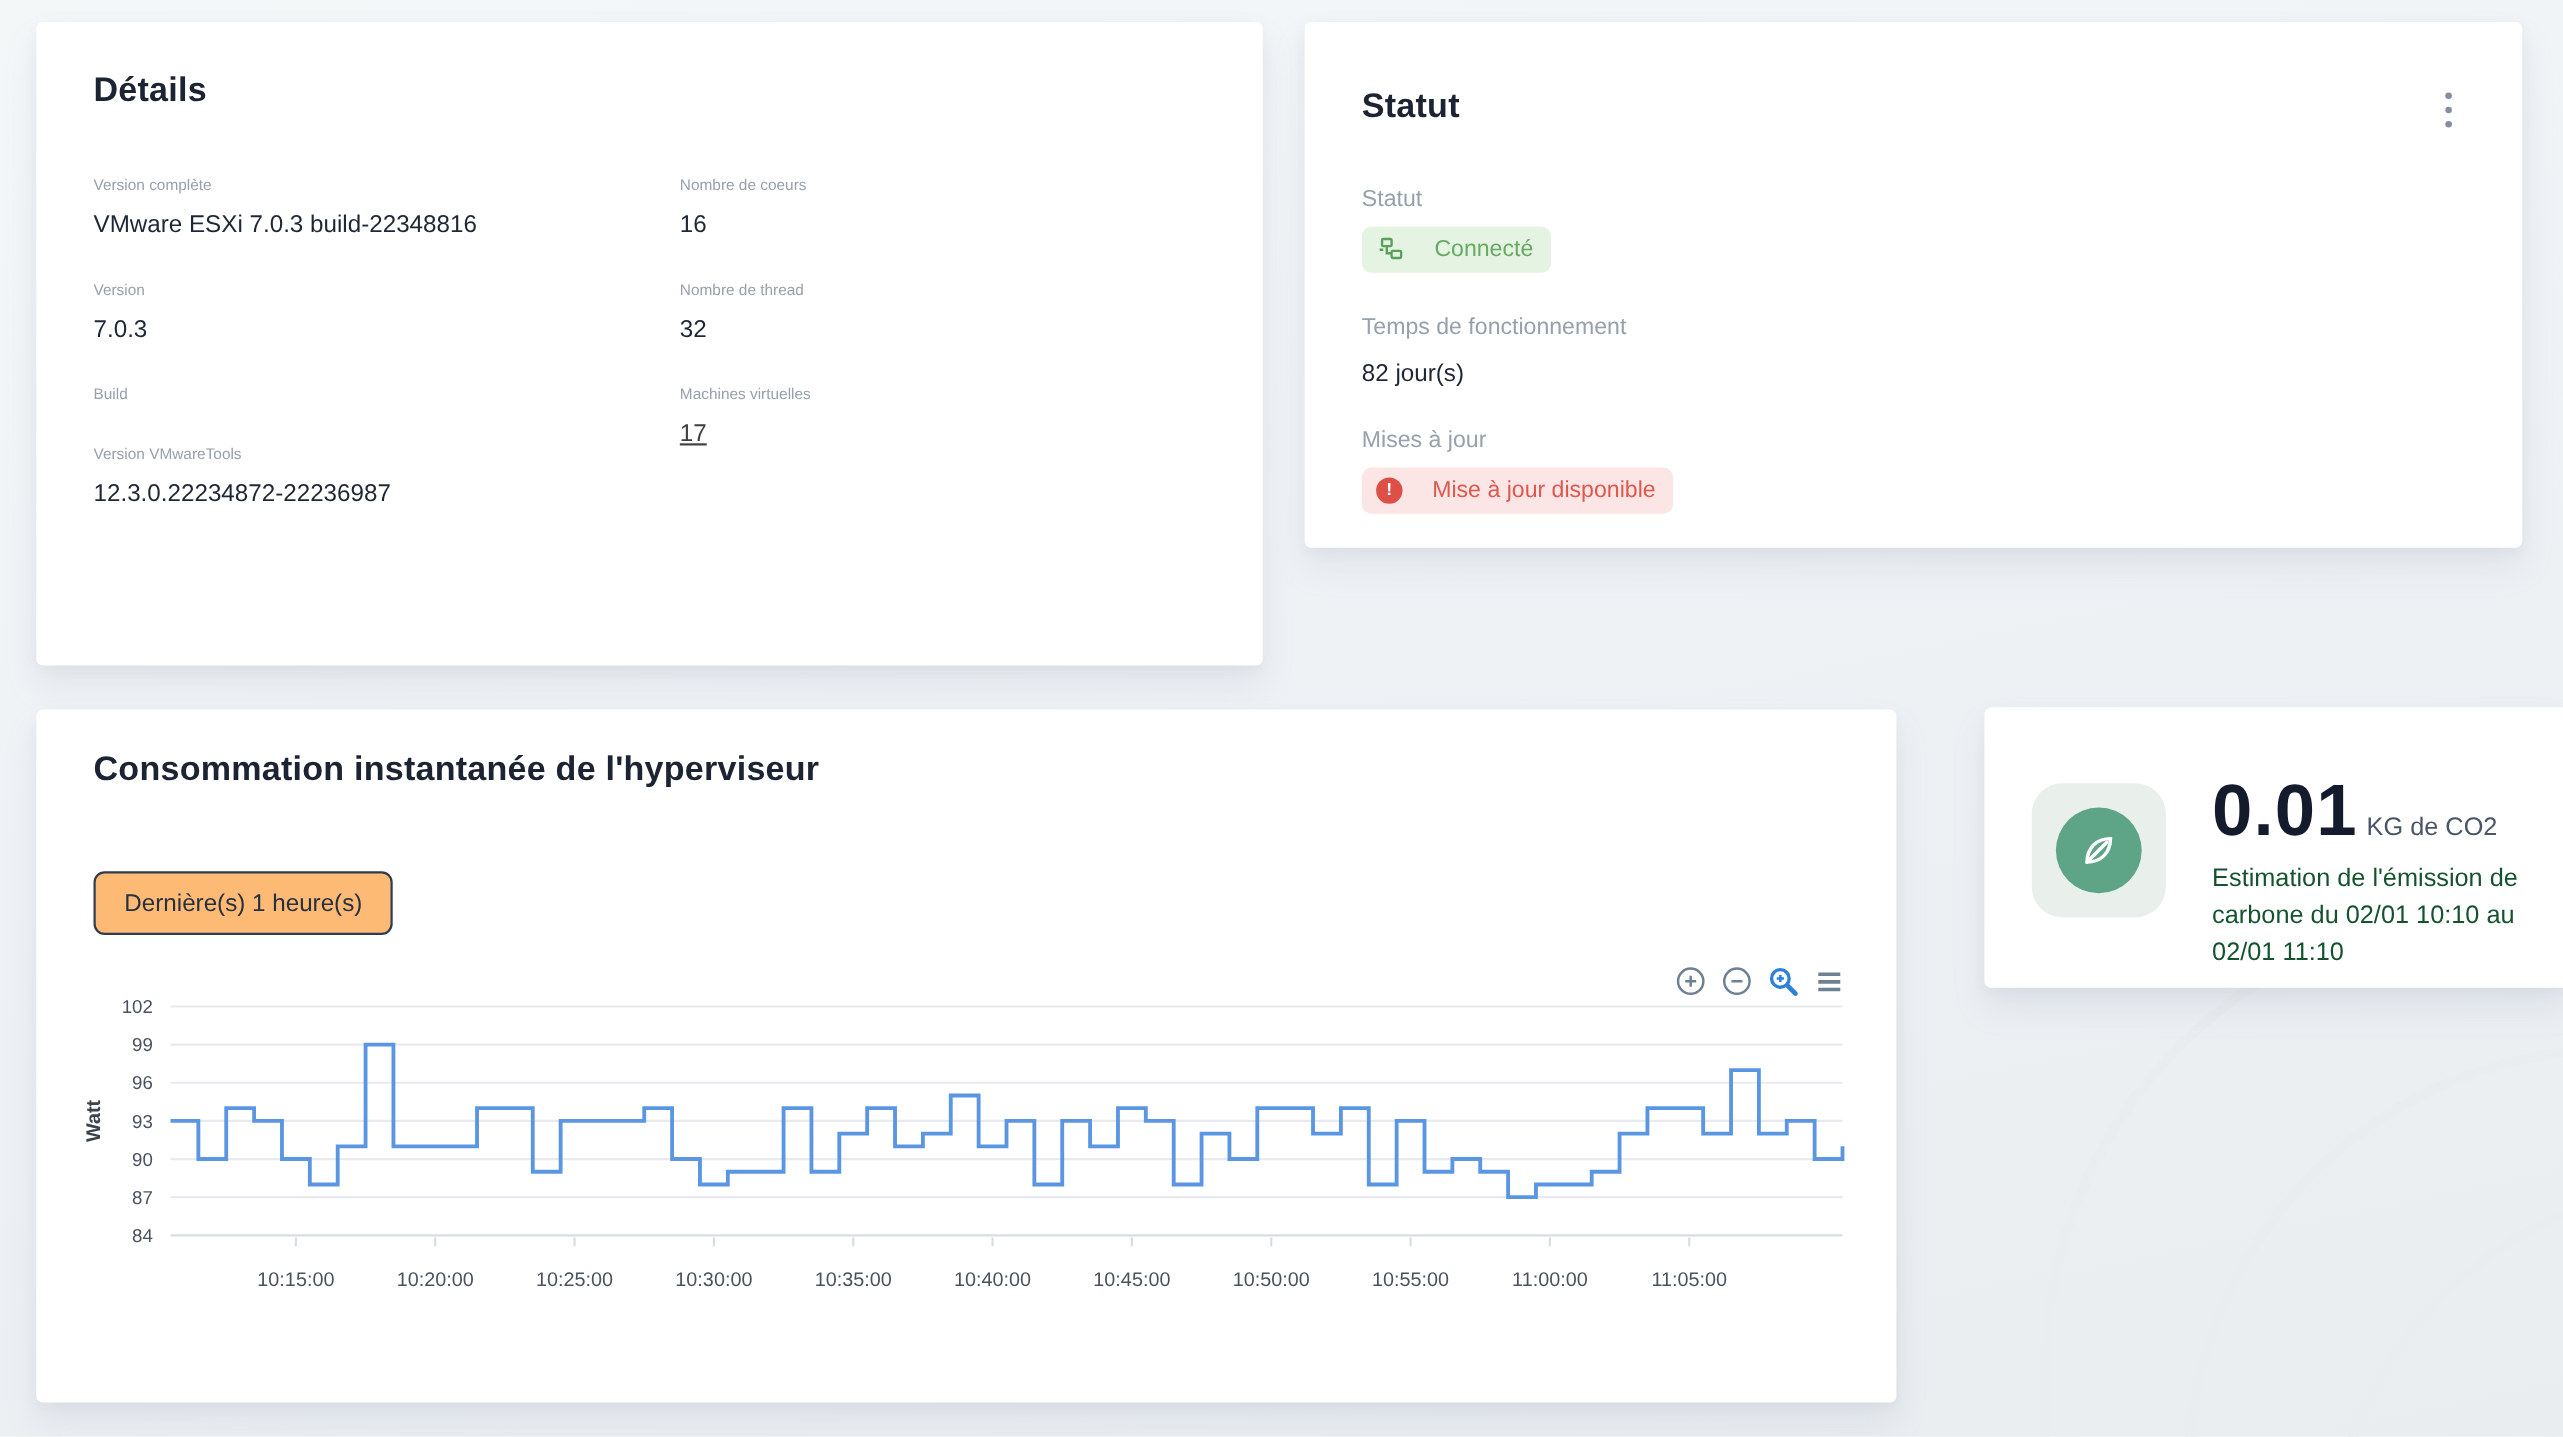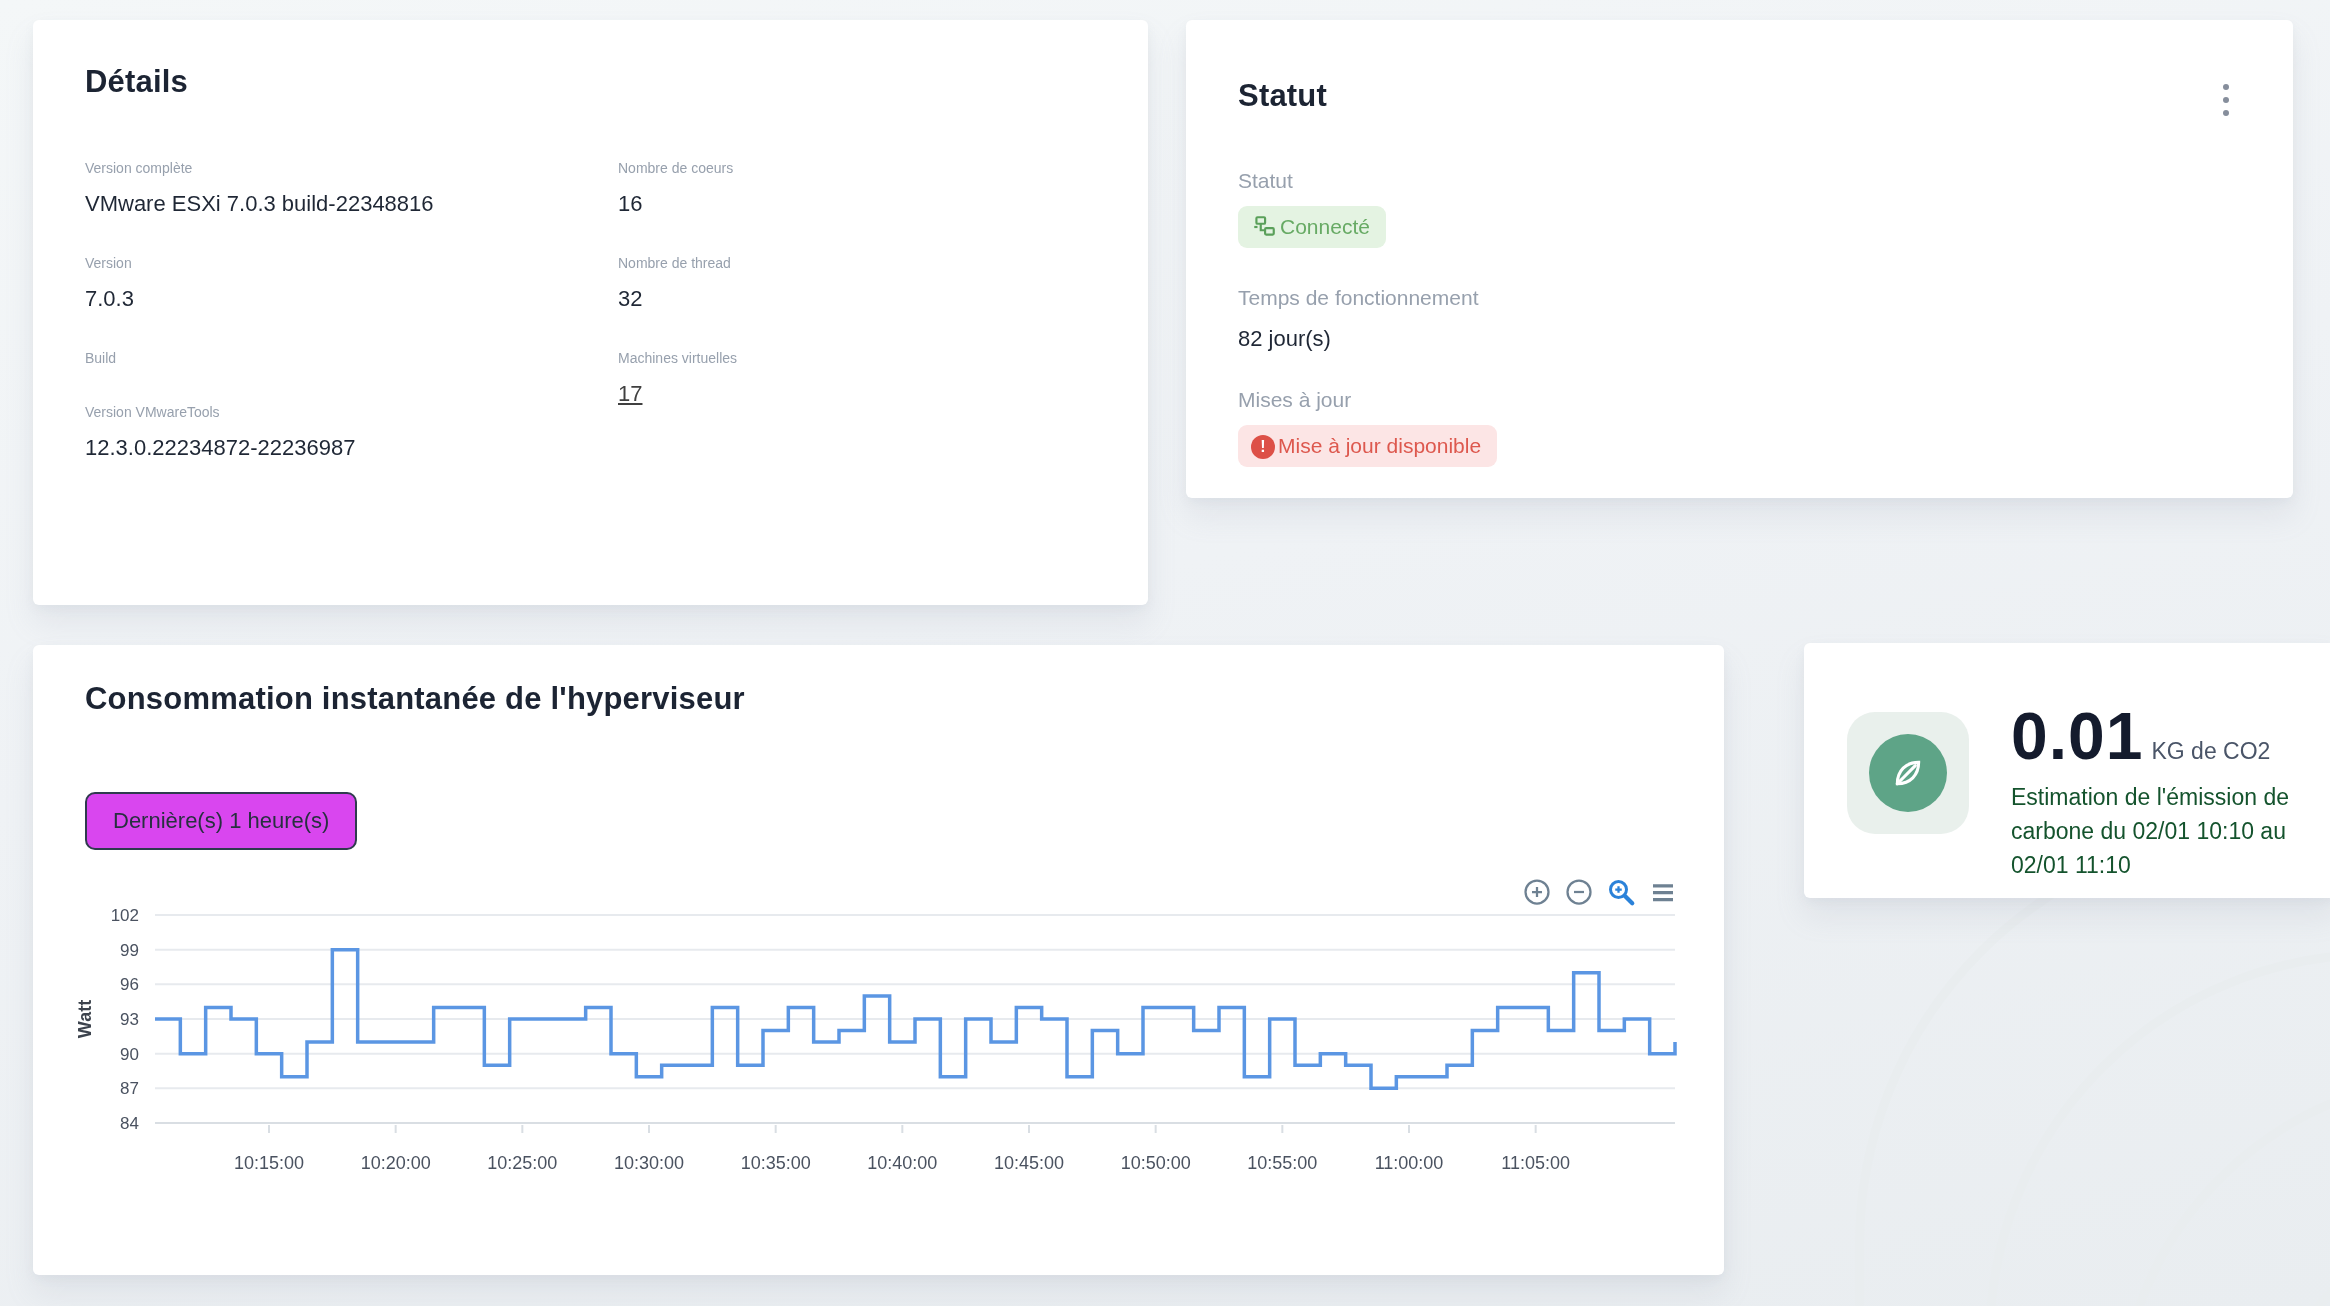--- a/index.html
+++ b/index.html
@@ -35,39 +35,39 @@
   .field-value { font-size: 22px; color: #1f2735; }
   .field-value.link { color: #404040; cursor: pointer; text-decoration: underline; }
 
   
   #status-card { left: 1186px; top: 20px; width: 1107px; height: 478px; padding: 58px 52px; }
   #status-card .header-row { display: flex; justify-content: space-between; align-items: flex-start; }
   .kebab { display: flex; flex-direction: column; gap: 7px; padding: 6px; cursor: pointer; margin-right: 6px; }
   .kebab i { width: 6px; height: 6px; border-radius: 50%; background: #868e9c; }
   .sub-label { font-size: 21px; color: #97a0ad; }
   .badge {
-    display: inline-flex; align-items: flex-end; gap: 3px;
+    display: inline-flex; align-items: center; gap: 27px;
     border-radius: 9px; padding: 8px 16px 8px 13px;
     font-size: 21px; line-height: 26px;
   }
   .badge.green { background: #e4f3e2; color: #67aa64; }
   .badge.red   { background: #fce5e5; color: #dd584e; }
   .alert-dot {
     width: 24px; height: 24px; border-radius: 50%; background: #dd5047;
     color: #ffffff; font-size: 16px; font-weight: 700;
     display: inline-flex; align-items: center; justify-content: center; flex: none;
   }
   .uptime-value { font-size: 22px; color: #1f2735; }
 
   
   #chart-card { left: 33px; top: 645px; width: 1691px; height: 630px; padding: 36px 52px; }
   #range-button {
     margin-top: 75px;
     display: inline-block;
-    background: #d946ef;
+    background: #fdba74;
     border: 2px solid #2f3b4e;
     border-radius: 10px;
     padding: 14px 26px;
     font-size: 22px;
     color: #27303f;
     font-family: "Liberation Sans", sans-serif;
     cursor: pointer;
   }
   #chart-toolbar {
     position: absolute; top: 232px; right: 46px;

